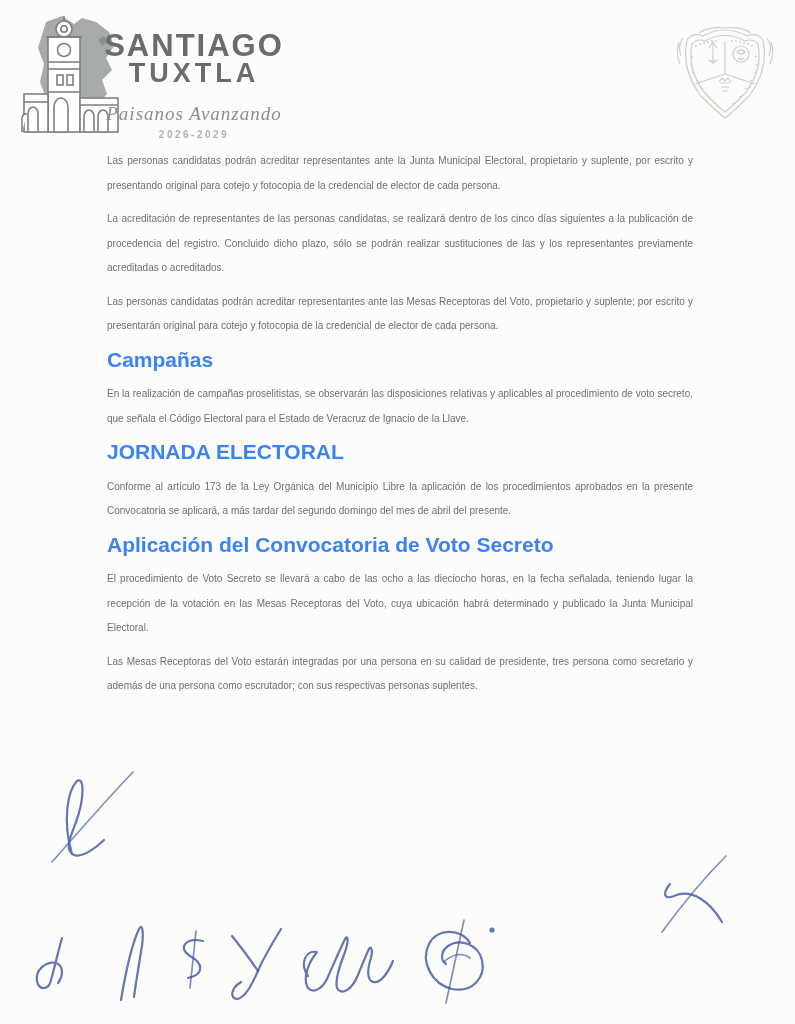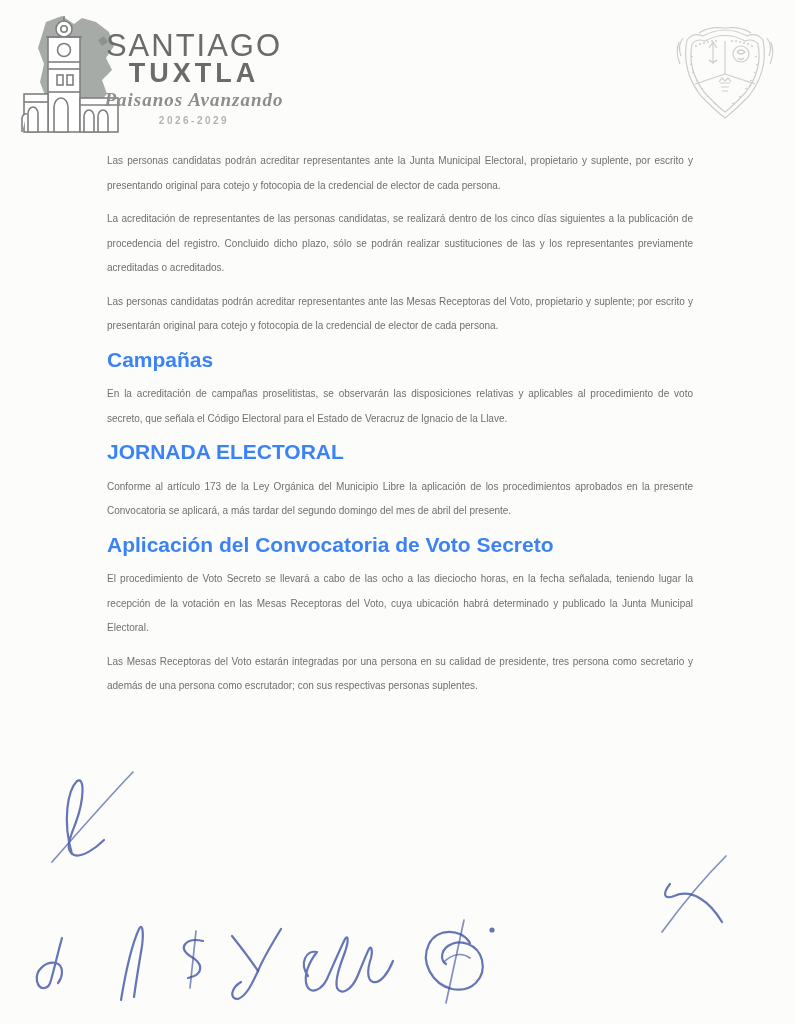--- a/index.html
+++ b/index.html
@@ -7,24 +7,24 @@
     position:relative;
     width:795px;height:1024px;
     margin:0 auto;
     background:#fcfcfa;
     overflow:hidden;
     font-family:"Liberation Sans", sans-serif;
   }
   
   .logo-wrap{position:absolute;left:12px;top:12px;width:112px;height:130px;}
   .wordmark{position:absolute;left:86px;top:30px;width:216px;text-align:center;color:#6b6b6b;}
-  .brand1{font-size:31px;font-weight:normal;letter-spacing:2px;line-height:1.0;}
+  .brand1{font-size:31px;font-weight:bold;letter-spacing:2px;line-height:1.0;}
   .brand2{font-size:27px;font-weight:bold;letter-spacing:4px;line-height:0.92;}
-  .tagline{font-family:"Liberation Serif", serif;font-style:italic;font-weight:bold;
-           font-size:19px;color:#8d8d8d;margin-top:3px;letter-spacing:1px;}
+  .tagline{font-family:"Liberation Serif", serif;font-style:italic;font-weight:normal;
+           font-size:19px;color:#8d8d8d;margin-top:17px;letter-spacing:1px;}
   .years{font-size:10px;color:#b3b3b3;letter-spacing:2.5px;margin-top:4px;font-weight:bold;}
   .crest-wrap{position:absolute;left:665px;top:12px;width:120px;height:125px;opacity:.9;}
   
   .doc-content{position:absolute;left:107px;top:149px;width:586px;}
   .para{
     font-size:10px;line-height:24.5px;color:#6f6f6f;
     text-align:justify;margin:0 0 9px 0;
   }
   .heading{
     font-size:21px;line-height:24.5px;color:#3b82f6;font-weight:bold;
@@ -97,21 +97,21 @@
         <path d="M26,44 l2,1 M25,52 l2,1 M27,60 l2,1 M31,68 l2,1 M36,76 l2,1 M42,84 l2,1 M49,91 l2,1 M92,44 l-2,1 M93,52 l-2,1 M91,60 l-2,1 M87,68 l-2,1 M82,76 l-2,1 M76,84 l-2,1 M69,91 l-2,1"></path>
       </g>
     </svg>
   </div>
 
   <div class="doc-content">
     <p class="para">Las personas candidatas podrán acreditar representantes ante la Junta Municipal Electoral, propietario y suplente, por escrito y presentando original para cotejo y fotocopia de la credencial de elector de cada persona.</p>
     <p class="para">La acreditación de representantes de las personas candidatas, se realizará dentro de los cinco días siguientes a la publicación de procedencia del registro. Concluido dicho plazo, sólo se podrán realizar sustituciones de las y los representantes previamente acreditadas o acreditados.</p>
     <p class="para">Las personas candidatas podrán acreditar representantes ante las Mesas Receptoras del Voto, propietario y suplente; por escrito y presentarán original para cotejo y fotocopia de la credencial de elector de cada persona.</p>
     <h3 class="heading">Campañas</h3>
-    <p class="para">En la acreditación de campañas proselitistas, se observarán las disposiciones relativas y aplicables al procedimiento de voto secreto, que señala el Código Electoral para el Estado de Veracruz de Ignacio de la Llave.</p>
+    <p class="para">En la realización de campañas proselitistas, se observarán las disposiciones relativas y aplicables al procedimiento de voto secreto, que señala el Código Electoral para el Estado de Veracruz de Ignacio de la Llave.</p>
     <h3 class="heading">JORNADA ELECTORAL</h3>
     <p class="para">Conforme al artículo 173 de la Ley Orgánica del Municipio Libre la aplicación de los procedimientos aprobados en la presente Convocatoria se aplicará, a más tardar del segundo domingo del mes de abril del presente.</p>
     <h3 class="heading">Aplicación del Convocatoria de Voto Secreto</h3>
     <p class="para">El procedimiento de Voto Secreto se llevará a cabo de las ocho a las dieciocho horas, en la fecha señalada, teniendo lugar la recepción de la votación en las Mesas Receptoras del Voto, cuya ubicación habrá determinado y publicado la Junta Municipal Electoral.</p>
     <p class="para">Las Mesas Receptoras del Voto estarán integradas por una persona en su calidad de presidente, tres persona como secretario y además de una persona como escrutador; con sus respectivas personas suplentes.</p>
   </div>
 
   <svg class="ink-layer" viewBox="0 0 795 1024">
 
     <g>

